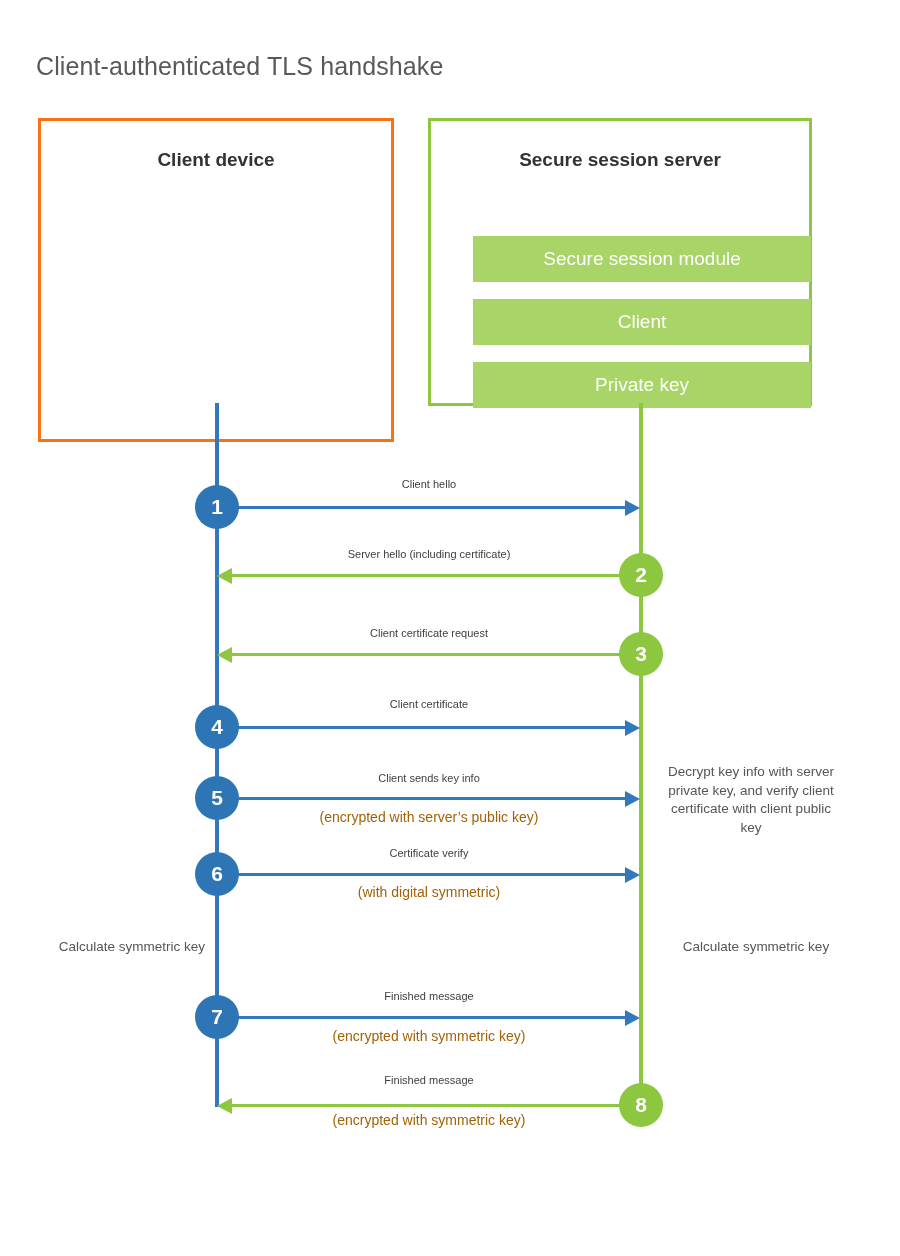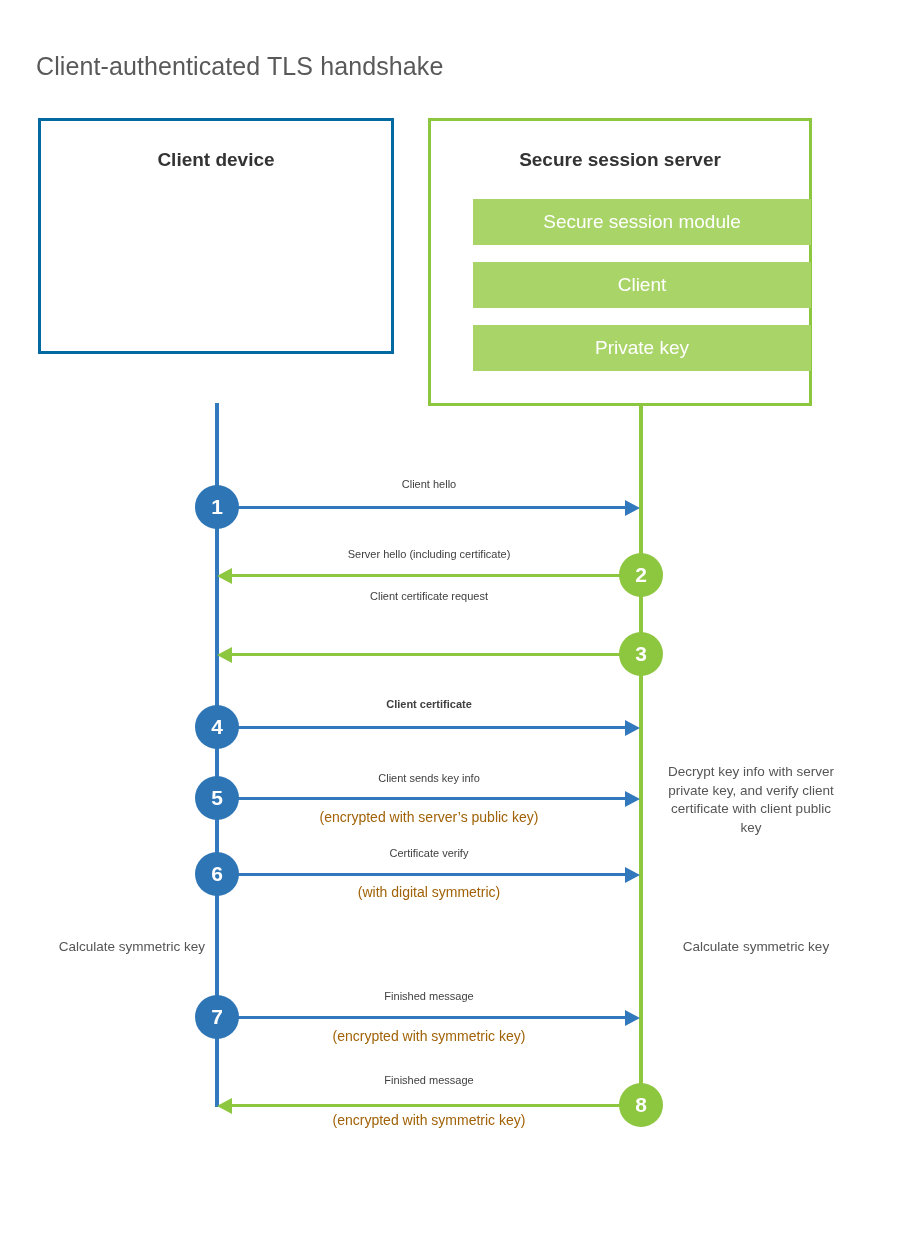--- a/index.html
+++ b/index.html
@@ -39,22 +39,22 @@
   
   .actor-box {
     position: absolute;
     background: #ffffff;
     box-sizing: border-box;
   }
   .actor-box.client {
     left: 38px;
     top: 118px;
     width: 356px;
-    height: 236px;
-    border: 3px solid #0369a1;
+    height: 324px;
+    border: 3px solid #f97316;
   }
   .actor-box.server {
     left: 428px;
     top: 118px;
     width: 384px;
     height: 288px;
     border: 3px solid #8DC63F;
   }
   .actor-title {
     position: absolute;
@@ -93,20 +93,21 @@
     left: 42px;
     width: 338px;
     height: 46px;
     background: #A9D468;
     display: flex;
     align-items: center;
     justify-content: center;
     color: #ffffff;
     font-size: 19px;
     box-sizing: border-box;
+    margin-top: 37px;
   }
   .server-bar.b0 { top: 78px; }
   .server-bar.b1 { top: 141px; }
   .server-bar.b2 { top: 204px; }
 
   
   .lifeline {
     position: absolute;
     width: 4px;
   }
@@ -213,26 +214,26 @@
   <div class="msg-label" style="left:217px; top:478px; width:424px;">Client hello</div>
   <div class="msg-line blue" style="left:217px; top:506px; width:408px;"></div>
   <div class="arrow-head right blue" style="left:625px; top:499.5px;"></div>
   <div class="step-circle blue" style="left:195px; top:485px;">1</div>
 
   <div class="msg-label" style="left:217px; top:548px; width:424px;">Server hello (including certificate)</div>
   <div class="msg-line green" style="left:232px; top:574px; width:409px;"></div>
   <div class="arrow-head left green" style="left:217px; top:567.5px;"></div>
   <div class="step-circle green" style="left:619px; top:553px;">2</div>
 
-  <div class="msg-label" style="left:217px; top:590px; width:424px;">Client certificate request</div>
+  <div class="msg-label" style="left:217px; top:627px; width:424px;">Client certificate request</div>
   <div class="msg-line green" style="left:232px; top:653px; width:409px;"></div>
   <div class="arrow-head left green" style="left:217px; top:646.5px;"></div>
   <div class="step-circle green" style="left:619px; top:632px;">3</div>
 
-  <div class="msg-label" style="left:217px; top:698px; width:424px;font-weight:bold;">Client certificate</div>
+  <div class="msg-label" style="left:217px; top:698px; width:424px;">Client certificate</div>
   <div class="msg-line blue" style="left:217px; top:726px; width:408px;"></div>
   <div class="arrow-head right blue" style="left:625px; top:719.5px;"></div>
   <div class="step-circle blue" style="left:195px; top:705px;">4</div>
 
   <div class="msg-label" style="left:217px; top:772px; width:424px;">Client sends key info</div>
   <div class="msg-line blue" style="left:217px; top:797px; width:408px;"></div>
   <div class="arrow-head right blue" style="left:625px; top:790.5px;"></div>
   <div class="msg-sublabel" style="left:217px; top:809px; width:424px;">(encrypted with server’s public key)</div>
   <div class="step-circle blue" style="left:195px; top:776px;">5</div>
 

